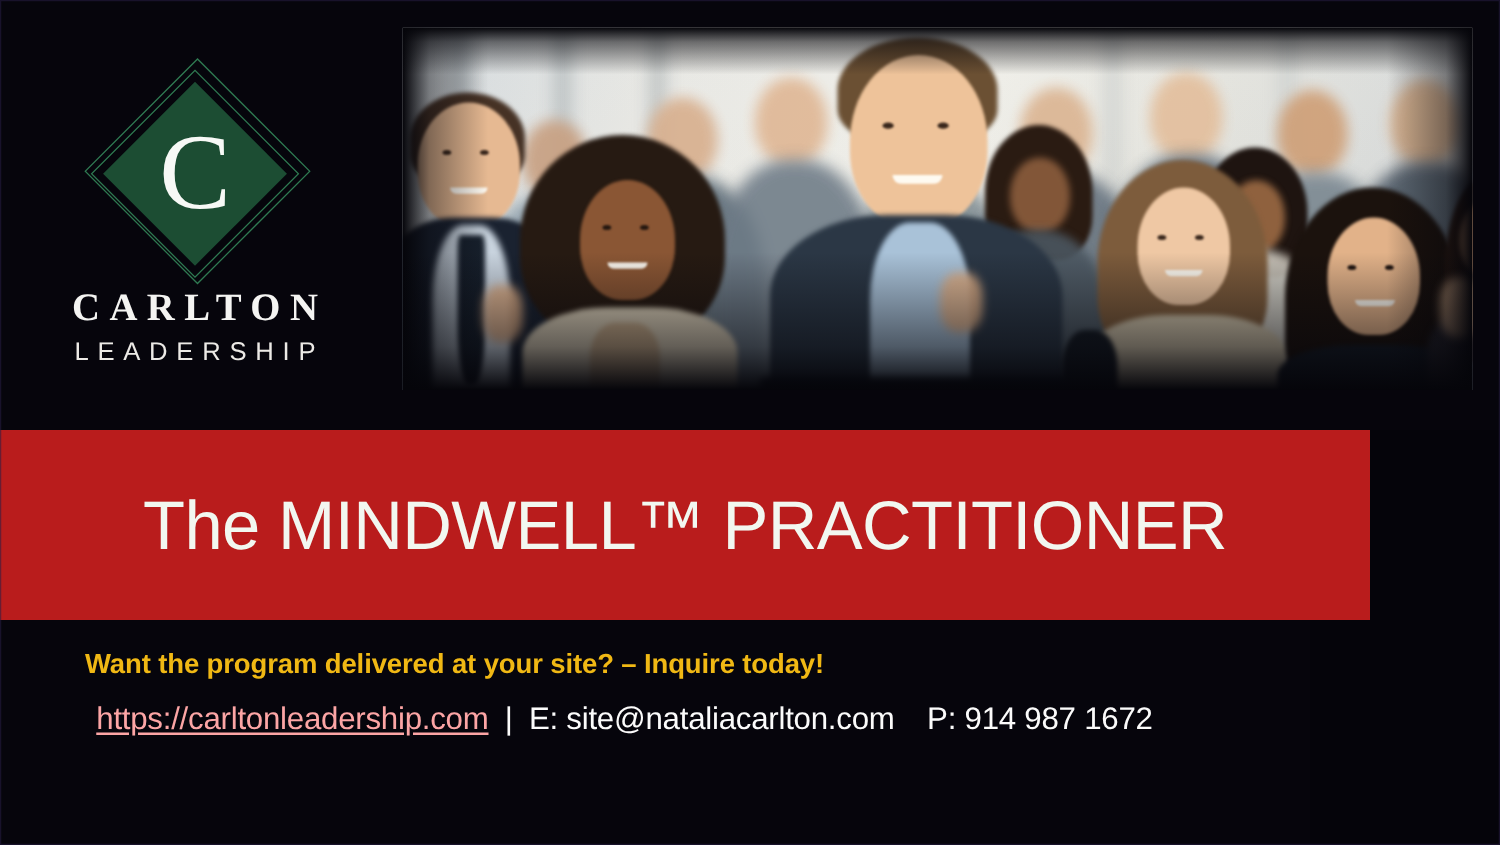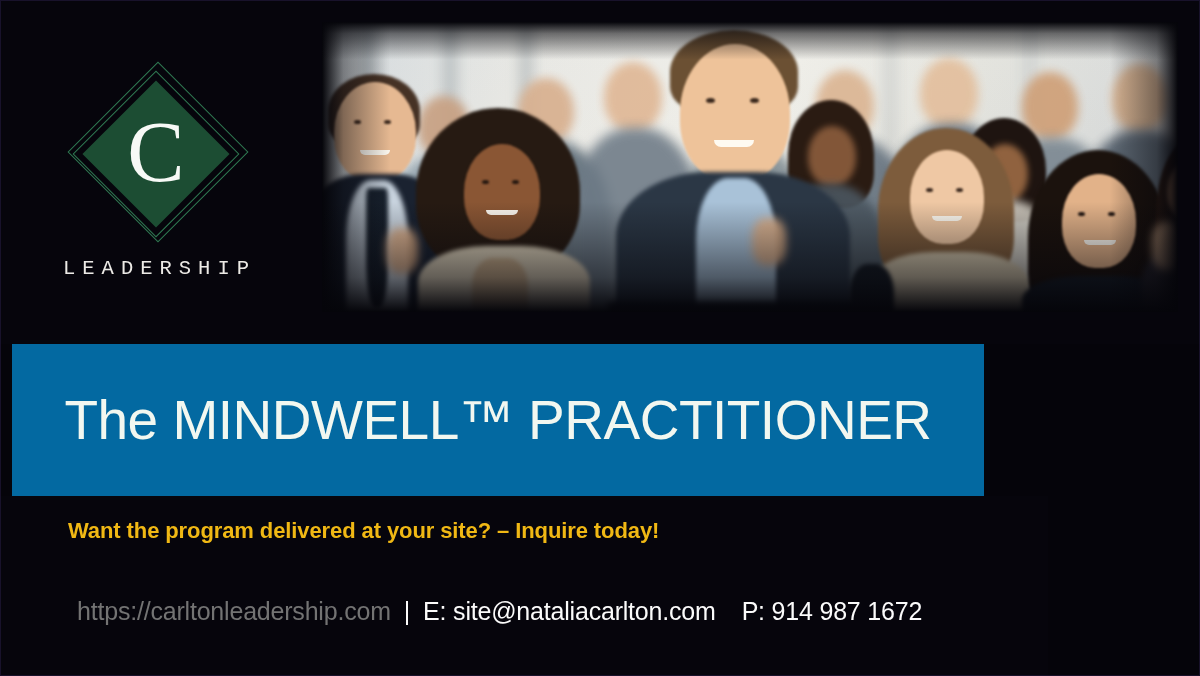--- a/index.html
+++ b/index.html
@@ -69,21 +69,21 @@
     font-family:"Liberation Serif", serif;
     font-size:31px;
     letter-spacing:7.5px;
     font-weight:700;
     text-indent:7.5px;
     line-height:1.06;
     margin-top:-4px;
   }
   .logo-sub {
     color:#eceae6;
-    font-family:Liberation Mono, monospace;
+    font-family:Liberation Sans, sans-serif;
     font-size:20.5px;
     letter-spacing:7px;
     font-weight:400;
     text-indent:7px;
     margin-top:8px;
   }
 
   
   .photo-frame {
     position:absolute;
@@ -156,24 +156,24 @@
       linear-gradient(180deg, rgba(5,5,10,1) 0%, rgba(5,5,10,.55) 4%, rgba(5,5,10,0) 13%,
                               rgba(5,5,10,0) 62%, rgba(5,5,10,.55) 88%, rgba(5,5,10,1) 100%),
       linear-gradient(90deg, rgba(5,5,10,1) 0%, rgba(5,5,10,.45) 2.5%, rgba(5,5,10,0) 8%,
                               rgba(5,5,10,0) 92%, rgba(5,5,10,.45) 97.5%, rgba(5,5,10,1) 100%);
   }
 
   
   .title-banner {
     position:absolute;
     left:0; top:344px;
-    width:972px; height:152px;
-    background:#0369a1;
+    width:1096px; height:152px;
+    background:#b91c1c;
     display:flex; flex-direction:column;
-    align-items:center; justify-content:center;margin-left:12px;
+    align-items:center; justify-content:center;
   }
   .title-line1, .title-line2 {
     color:#f2f7f0;
     font-family:"Liberation Sans", sans-serif;
     font-weight:400;
     letter-spacing:-0.5px;
     white-space:nowrap;
     text-align:center;
   }
   .title-line1 { font-size:55px; line-height:1.14; }
@@ -205,24 +205,24 @@
     font-family:"Liberation Sans", sans-serif;
     font-size:25px;
     font-weight:400;
     letter-spacing:-0.2px;
     white-space:nowrap;
     display:flex;
     align-items:baseline;
   }
   .c-label { }
   .c-url {
+    text-decoration:underline;
     text-underline-offset:3px;
     margin-left:9px;
-    color:#737373;
-    margin-top:36px;
+    color:#fca5a5;
   }
   .c-sep { margin:0 13px; }
   .c-email { }
   .c-phone { margin-left:26px;text-align:center; }
 
   
   .edge {
     position:absolute; inset:0;
     pointer-events:none;
     box-shadow: inset 0 0 0 1px rgba(40,30,70,.55);
@@ -235,20 +235,21 @@
 
   <div class="top-block">
 
     <div class="logo-zone">
       <div class="diamond-wrap">
         <div class="dia dia-outer2"></div>
         <div class="dia dia-outer1"></div>
         <div class="dia dia-fill"></div>
         <div class="dia-letter">C</div>
       </div>
+      <div class="logo-name">CARLTON</div>
       <div class="logo-sub">LEADERSHIP</div>
     </div>
 
     <div class="photo-frame">
       <div class="photo-scene">
 
         <div class="mullion" style="left:38px;"></div>
         <div class="mullion" style="left:120px;"></div>
         <div class="mullion" style="left:196px;"></div>
         <div class="mullion" style="left:560px; background:rgba(150,158,164,.22);"></div>

